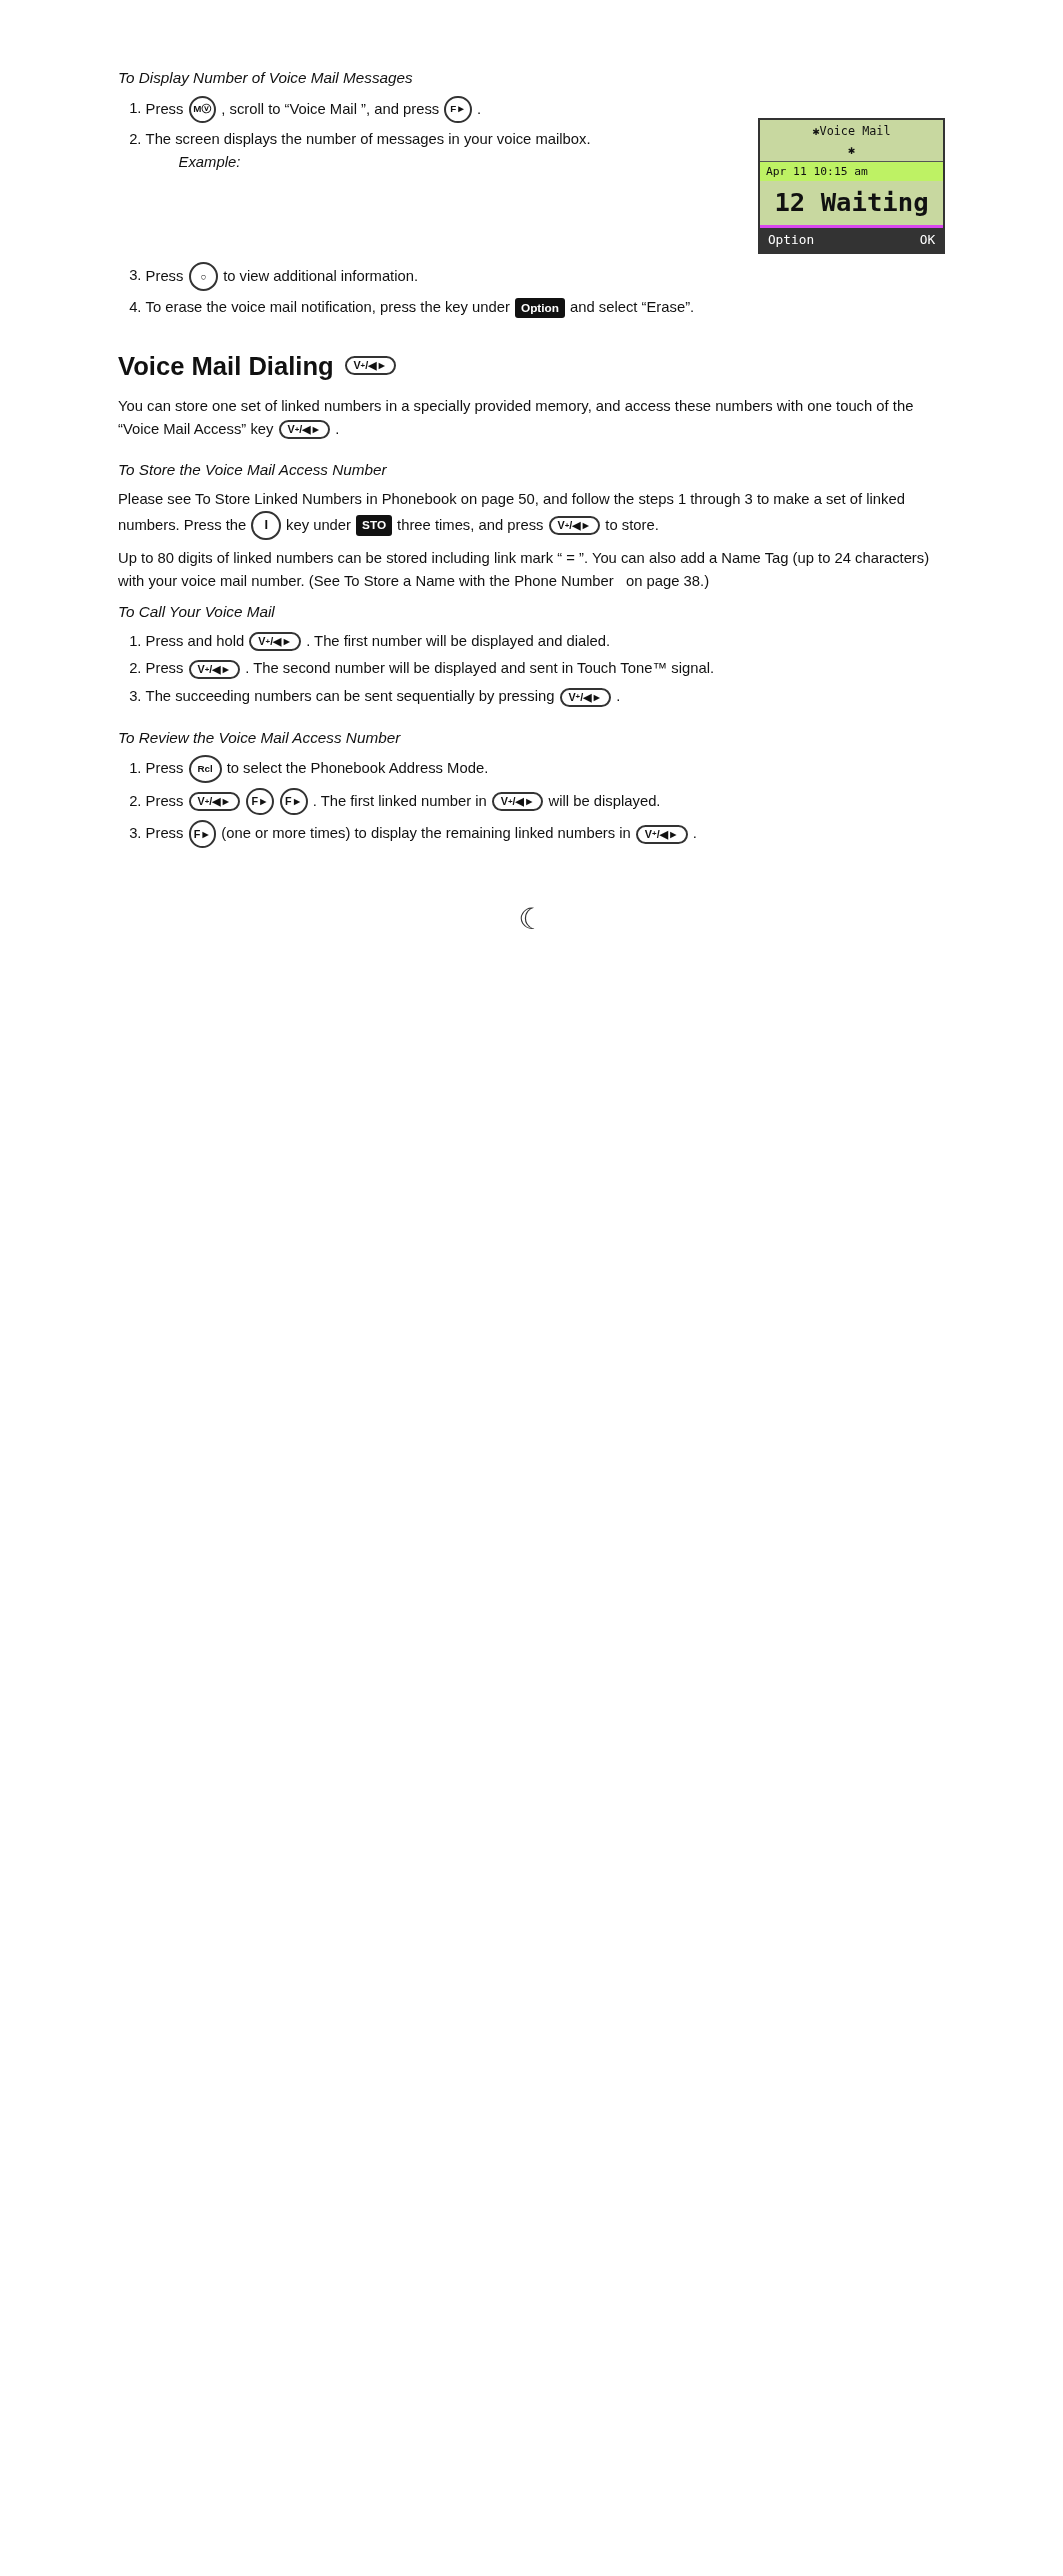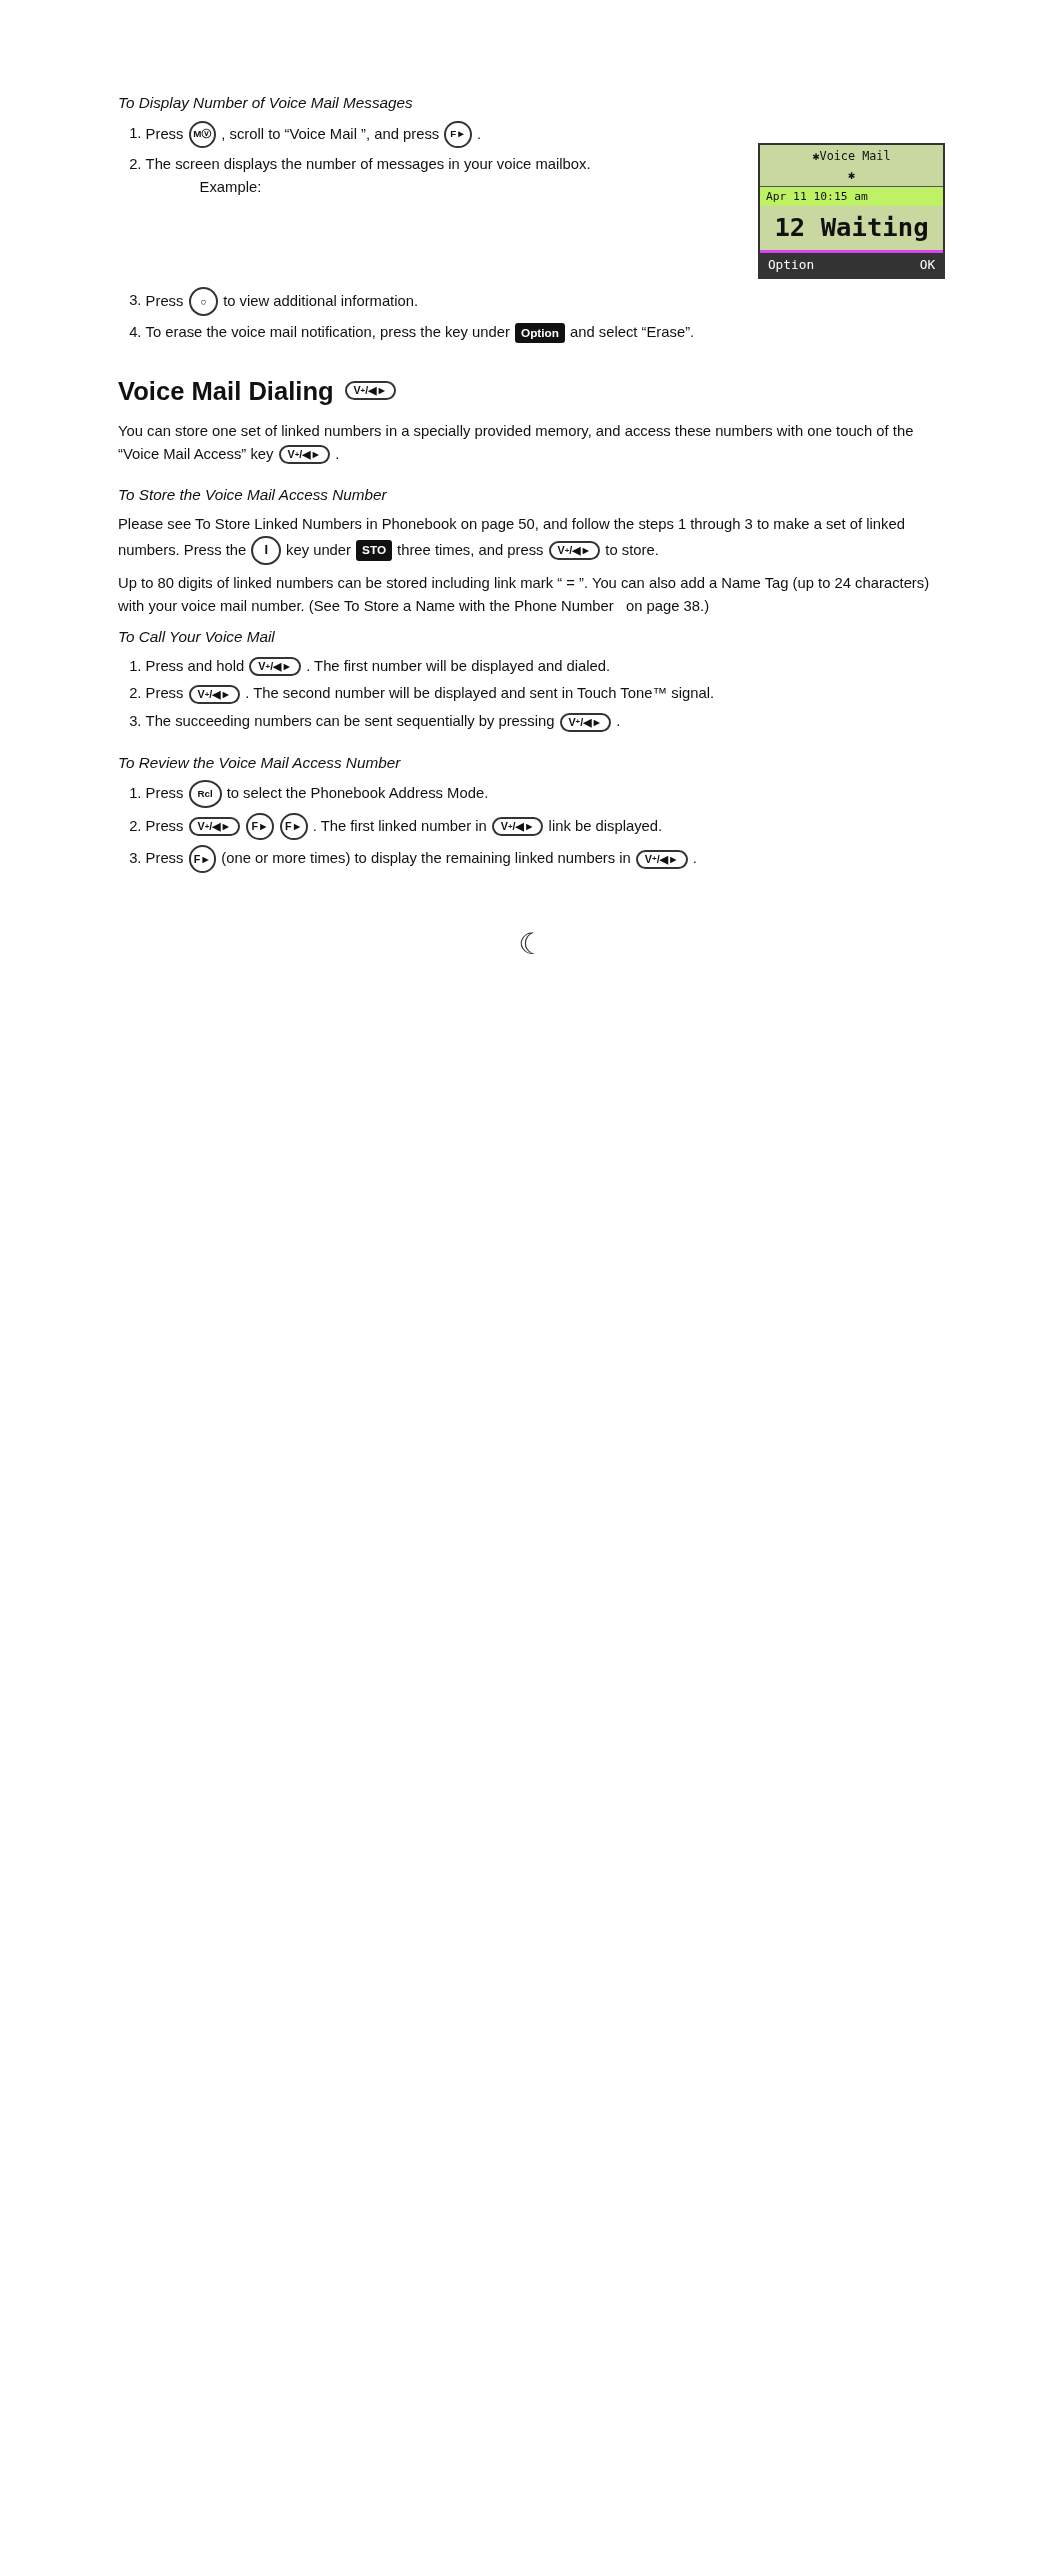--- a/index.html
+++ b/index.html
@@ -13,21 +13,21 @@
       padding: 59px 118px 79px 118px;
       line-height: 1.5;
     }
 
     
     .section-heading {
       font-style: italic;
       font-size: 15.3px;
       font-weight: normal;
       margin-bottom: 5.9px;
-      margin-top: 32px;
+      margin-top: 7px;
     }
 
     
     .main-heading {
       font-size: 25.6px;
       font-weight: bold;
       margin: 27.6px 0 9.8px 0;
       display: flex;
       align-items: center;
       gap: 9.8px;
@@ -178,21 +178,21 @@
           </div>
           <div style="font-size:11.3px; padding:1px 5.9px; font-family:monospace; background:#bef264;">Apr 11 10:15 am</div>
           <div class="screen-middle">12 Waiting</div>
           <div class="screen-bottom">
             <span>Option</span>
             <span>OK</span>
           </div>
         </div>
         <span>The screen displays the number of messages in your voice mailbox.</span>
         <br>
-        <span style="margin-left:54px;">Example:</span>
+        <span style="margin-left:33px;font-style:italic;">Example:</span>
       </div>
     </li>
     <li style="margin-top:7.9px;">
       <span>Press </span>
       <span class="key-oval" style="width:29.5px;height:29.5px;">○</span>
       <span> to view additional information.</span>
     </li>
     <li>
       <span>To erase the voice mail notification, press the key under </span>
       <span class="key-black">Option</span>
@@ -248,21 +248,21 @@
       <span class="key-oval" style="width:33px;height:27.6px;font-size:9.8px;">Rcl</span>
       <span> to select the Phonebook Address Mode.</span>
     </li>
     <li>
       <span>Press </span>
       <span class="key-oval-wide" style="font-size:10.8px;">V<sup style="font-size:7.9px">+</sup>/◀►</span>
       <span class="key-oval" style="font-size:10.8px;">F►</span>
       <span class="key-oval" style="font-size:10.8px;">F►</span>
       <span> . The first linked number in </span>
       <span class="key-oval-wide" style="font-size:10.8px;">V<sup style="font-size:7.9px">+</sup>/◀►</span>
-      <span> link be displayed.</span>
+      <span> will be displayed.</span>
     </li>
     <li>
       <span>Press </span>
       <span class="key-oval" style="font-size:10.8px;">F►</span>
       <span> (one or more times) to display the remaining linked numbers in </span>
       <span class="key-oval-wide" style="font-size:10.8px;">V<sup style="font-size:7.9px">+</sup>/◀►</span>
       <span> .</span>
     </li>
   </ol>
 </div>

